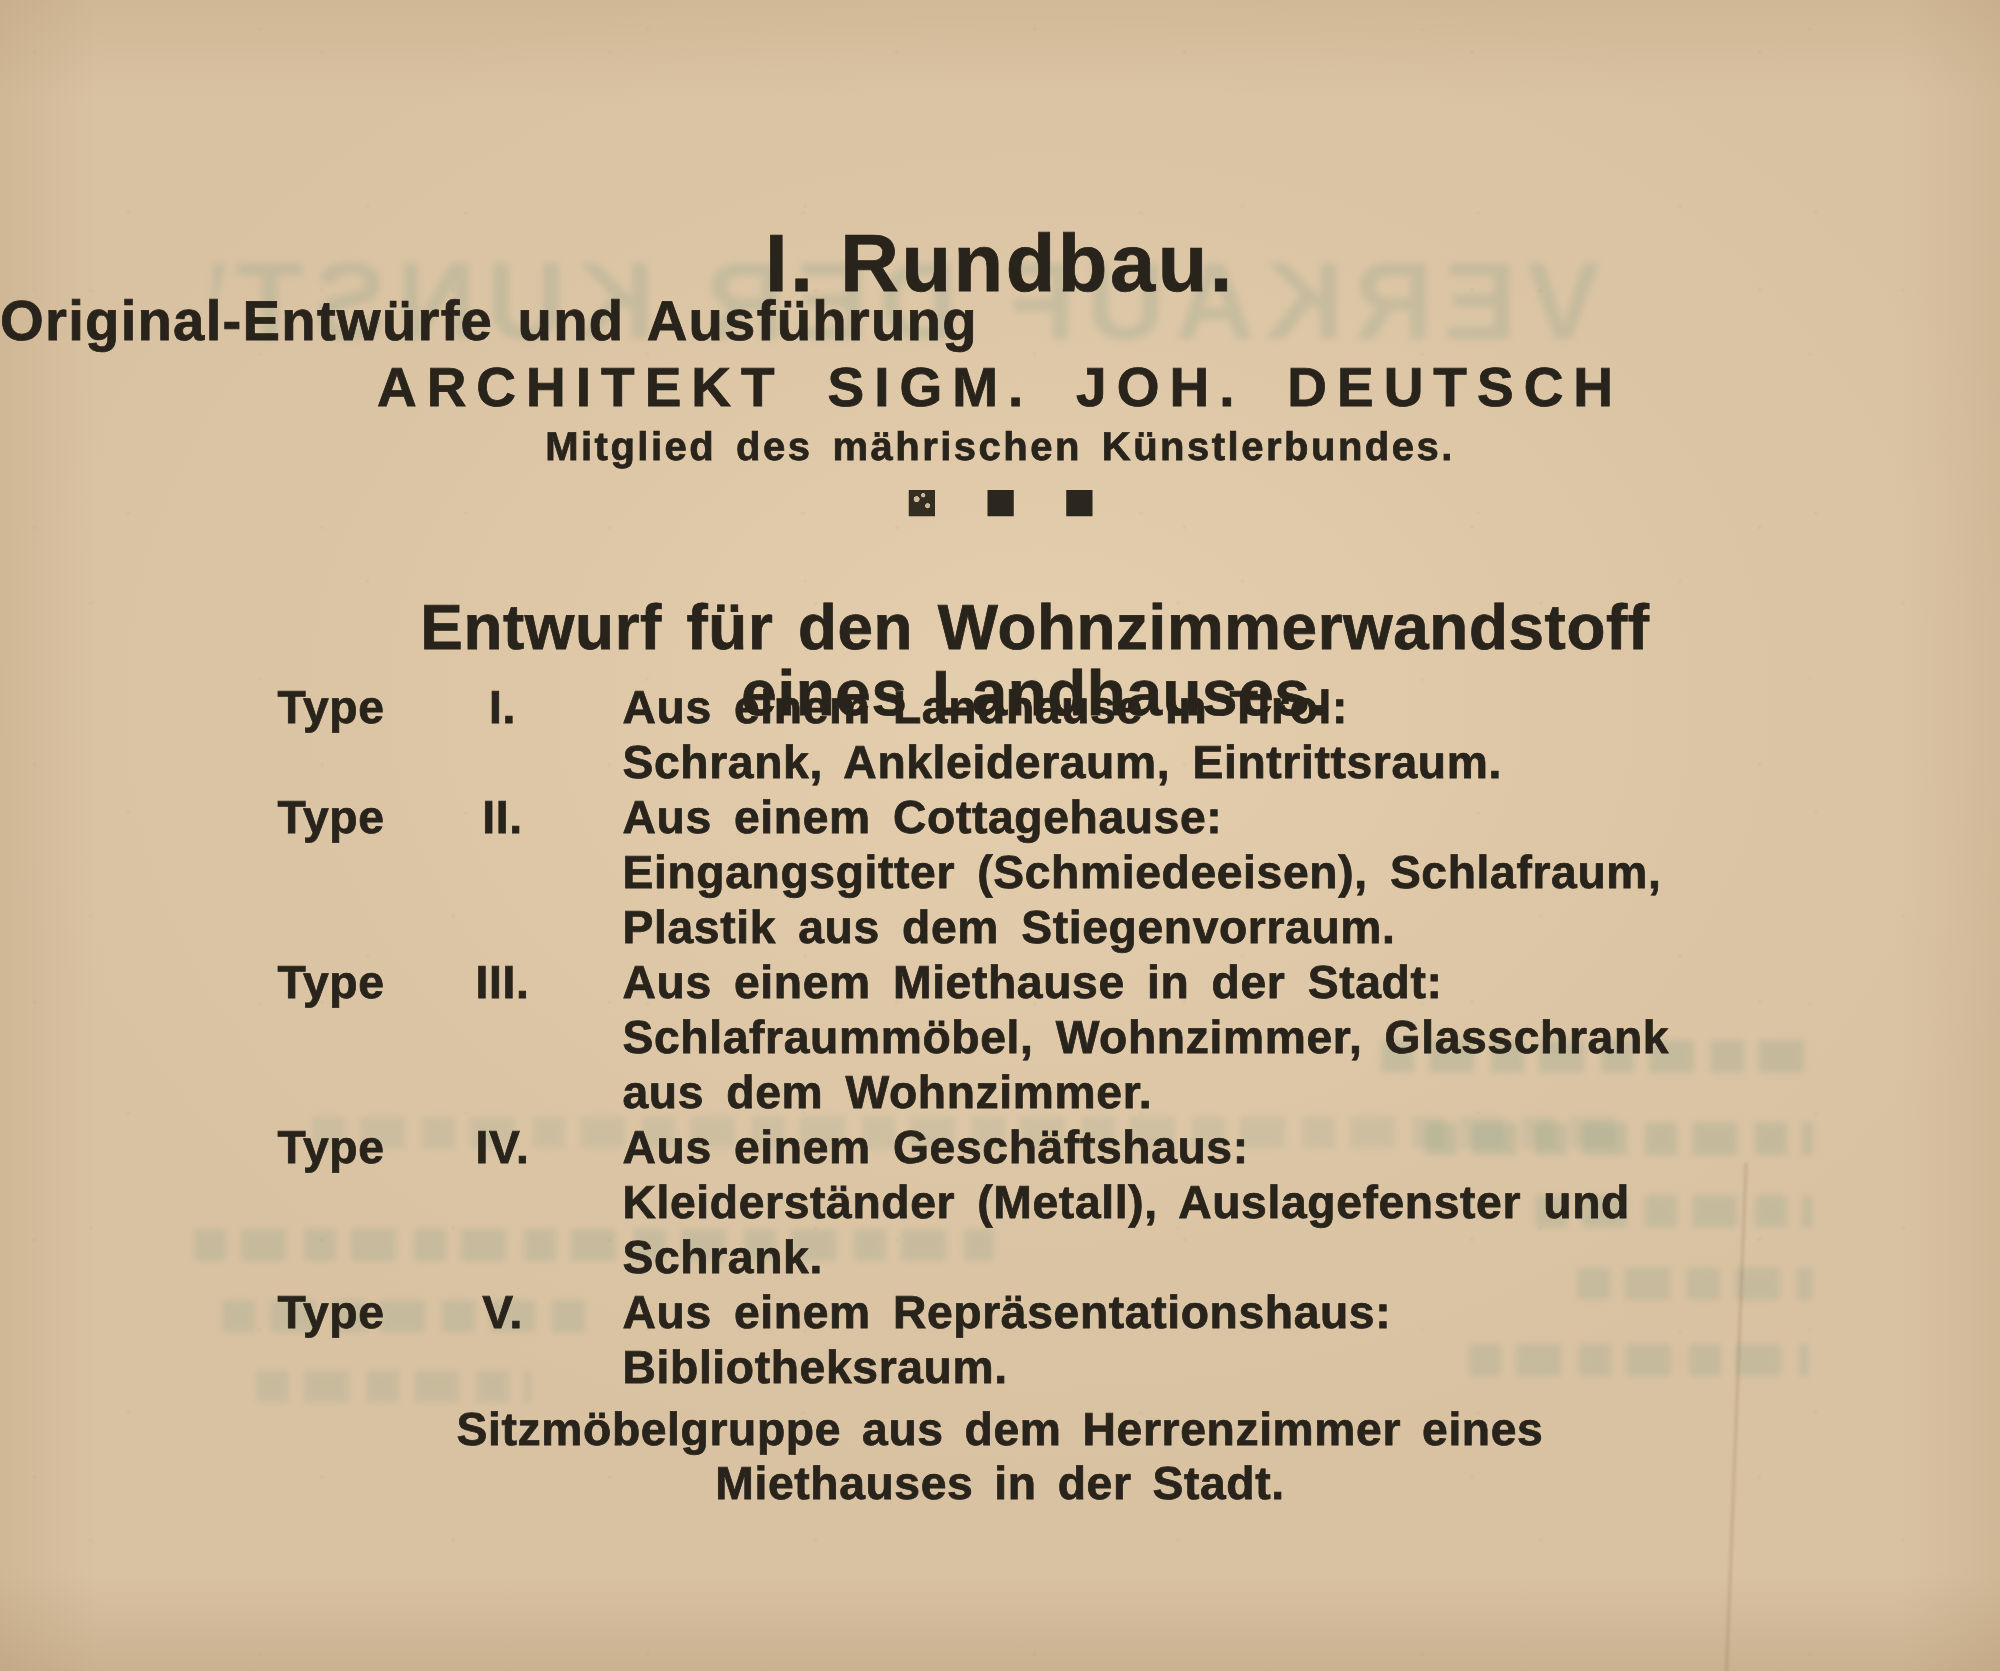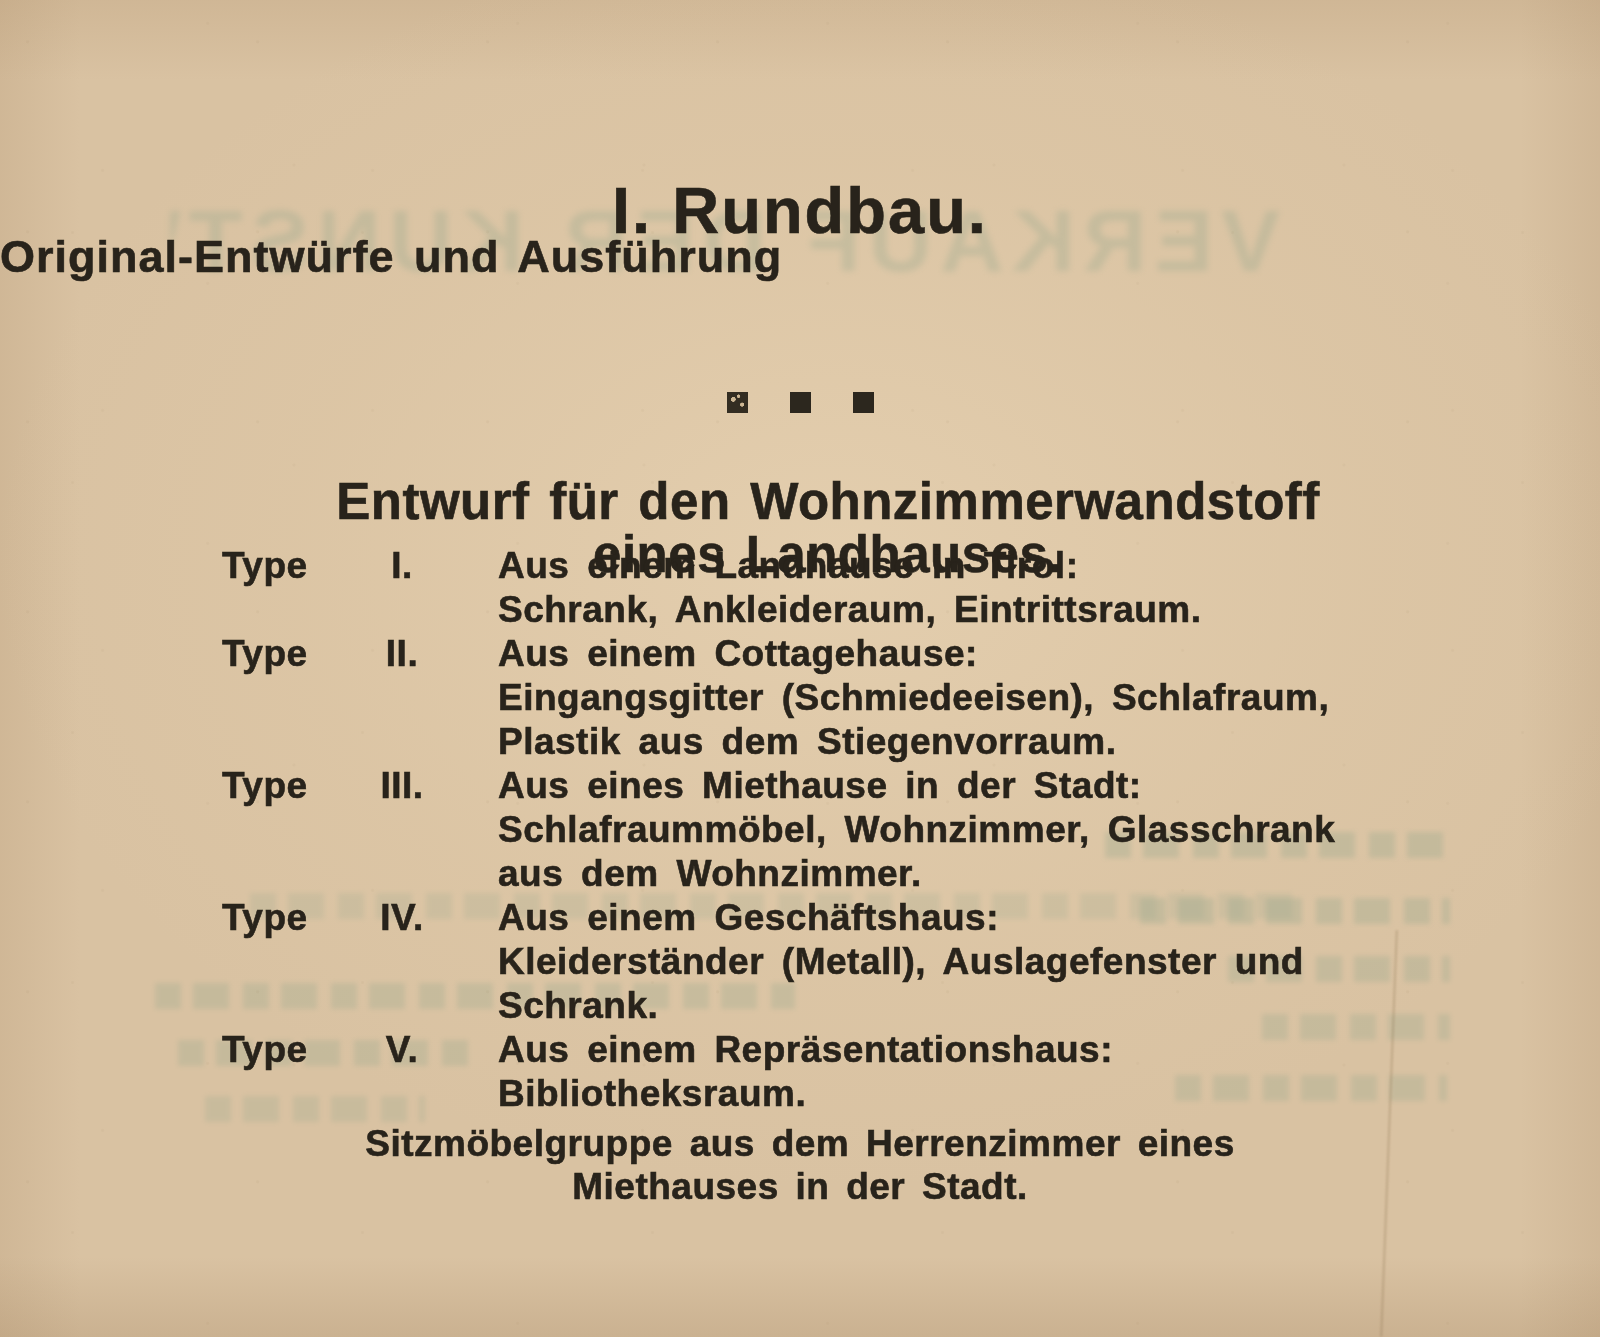--- a/index.html
+++ b/index.html
@@ -89,20 +89,22 @@
   <div class="bleedline" style="left:205px;top:1096px;width:220px;opacity:.26"></div>
   <div class="bleedline" style="left:1105px;top:832px;width:345px;opacity:.34"></div>
   <div class="bleedline" style="left:1140px;top:898px;width:310px;opacity:.34"></div>
   <div class="bleedline" style="left:1228px;top:956px;width:222px;opacity:.32"></div>
   <div class="bleedline" style="left:1262px;top:1014px;width:188px;opacity:.30"></div>
   <div class="bleedline" style="left:1175px;top:1075px;width:272px;opacity:.30"></div>
 
   <h1 class="title ink">I. Rundbau.</h1>
 
   <div class="credit1 ink">Original-Entwürfe und Ausführung</div>
+  <div class="credit2 ink">ARCHITEKT SIGM. JOH. DEUTSCH</div>
+  <div class="credit3 ink">Mitglied des mährischen Künstlerbundes.</div>
 
   <div class="ornament">
     <span class="sq speckled"></span><span class="sq"></span><span class="sq"></span>
   </div>
 
   <h2 class="heading ink">
     <span>Entwurf für den Wohnzimmerwandstoff</span><br>
     <span>eines Landhauses.</span>
   </h2>
 
@@ -125,21 +127,21 @@
         <div>Aus einem Cottagehause:</div>
         <div>Eingangsgitter (Schmiedeeisen), Schlafraum,</div>
         <div>Plastik aus dem Stiegenvorraum.</div>
       </div>
     </div>
 
     <div class="typerow">
       <div class="t-label">Type</div>
       <div class="t-num">III.</div>
       <div class="t-text">
-        <div>Aus eines Miethause in der Stadt:</div>
+        <div>Aus einem Miethause in der Stadt:</div>
         <div>Schlafraummöbel, Wohnzimmer, Glasschrank</div>
         <div>aus dem Wohnzimmer.</div>
       </div>
     </div>
 
     <div class="typerow">
       <div class="t-label">Type</div>
       <div class="t-num">IV.</div>
       <div class="t-text">
         <div>Aus einem Geschäftshaus:</div>

